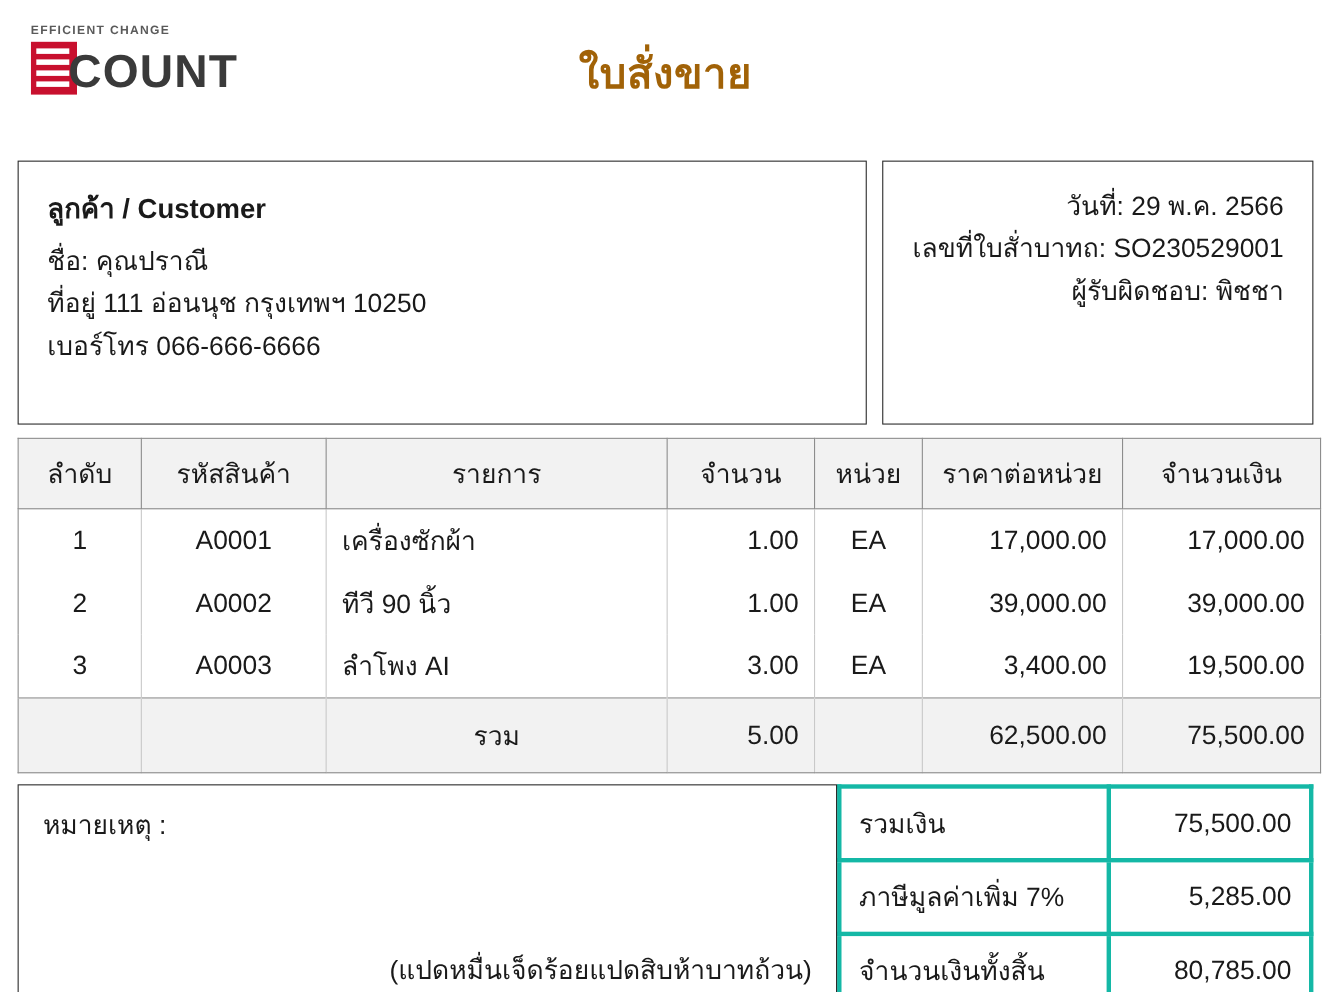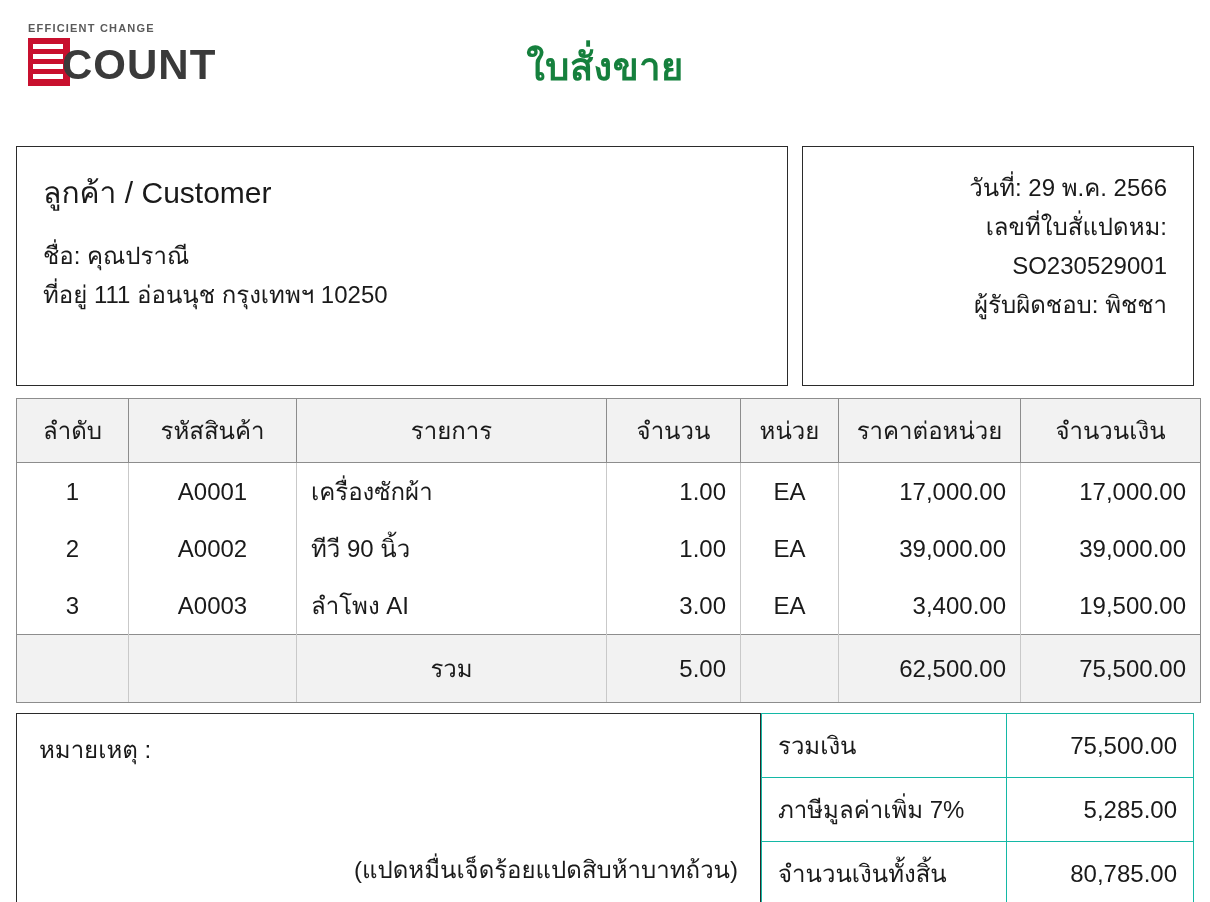--- a/index.html
+++ b/index.html
@@ -46,43 +46,43 @@
   }
   .doc-title {
     position: absolute;
     left: 0;
     right: 0;
     top: 18px;
     text-align: center;
     font-size: 38px;
     font-weight: bold;
     letter-spacing: 0.5px;
-    color: #15803d;
+    color: #a16207;
   }
 
   
   .info-row {
     display: flex;
     gap: 14px;
     margin-top: 28px;
     padding: 0 4px;
   }
   .box {
     border: 1px solid #2b2b2b;
     box-sizing: border-box;
   }
   .customer-box {
     flex: 0 0 772px;
     padding: 22px 26px 18px 26px;
     min-height: 240px;
   }
   .customer-title {
-    font-size: 30px;
-    font-weight: normal;
-    margin-bottom: 21px;
+    font-size: 25px;
+    font-weight: bold;
+    margin-bottom: 10px;
   }
   .customer-line {
     font-size: 24px;
     line-height: 1.62;
     font-weight: normal;
   }
   .meta-box {
     flex: 1 1 auto;
     padding: 22px 26px 18px 26px;
     text-align: right;
@@ -160,21 +160,21 @@
     bottom: 16px;
     font-size: 24px;
     margin-top: 16px;
   }
   .summary {
     flex: 1 1 auto;
     border-collapse: collapse;
     table-layout: fixed;
   }
   .summary td {
-    border: 1px solid #14b8a6;
+    border: 4px solid #14b8a6;
     font-size: 24px;
     padding: 12px 16px;
     box-sizing: border-box;
     height: 56px;
   }
   .summary td.s-label { width: 245px; text-align: left; }
   .summary td.s-value { text-align: right; }
 </style>
 </head>
 <body>
@@ -194,24 +194,25 @@
       </svg>
     </div>
     <div class="doc-title">ใบสั่งขาย</div>
   </div>
 
   <div class="info-row">
     <div class="box customer-box">
       <div class="customer-title">ลูกค้า / Customer</div>
       <div class="customer-line">ชื่อ: คุณปราณี</div>
       <div class="customer-line">ที่อยู่ 111 อ่อนนุช กรุงเทพฯ 10250</div>
+      <div class="customer-line">เบอร์โทร 066-666-6666</div>
     </div>
     <div class="box meta-box">
       <div class="meta-line">วันที่: 29 พ.ค. 2566</div>
-      <div class="meta-line">เลขที่ใบสั่แปดหม: SO230529001</div>
+      <div class="meta-line">เลขที่ใบสั่าบาทถ: SO230529001</div>
       <div class="meta-line">ผู้รับผิดชอบ: พิชชา</div>
     </div>
   </div>
 
   <table class="items">
     <thead>
       <tr>
         <th class="c-no">ลำดับ</th>
         <th class="c-code">รหัสสินค้า</th>
         <th class="c-desc">รายการ</th>

